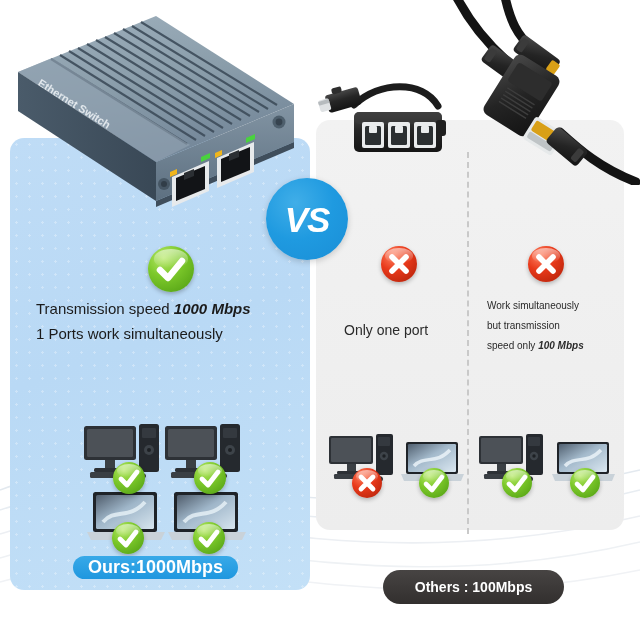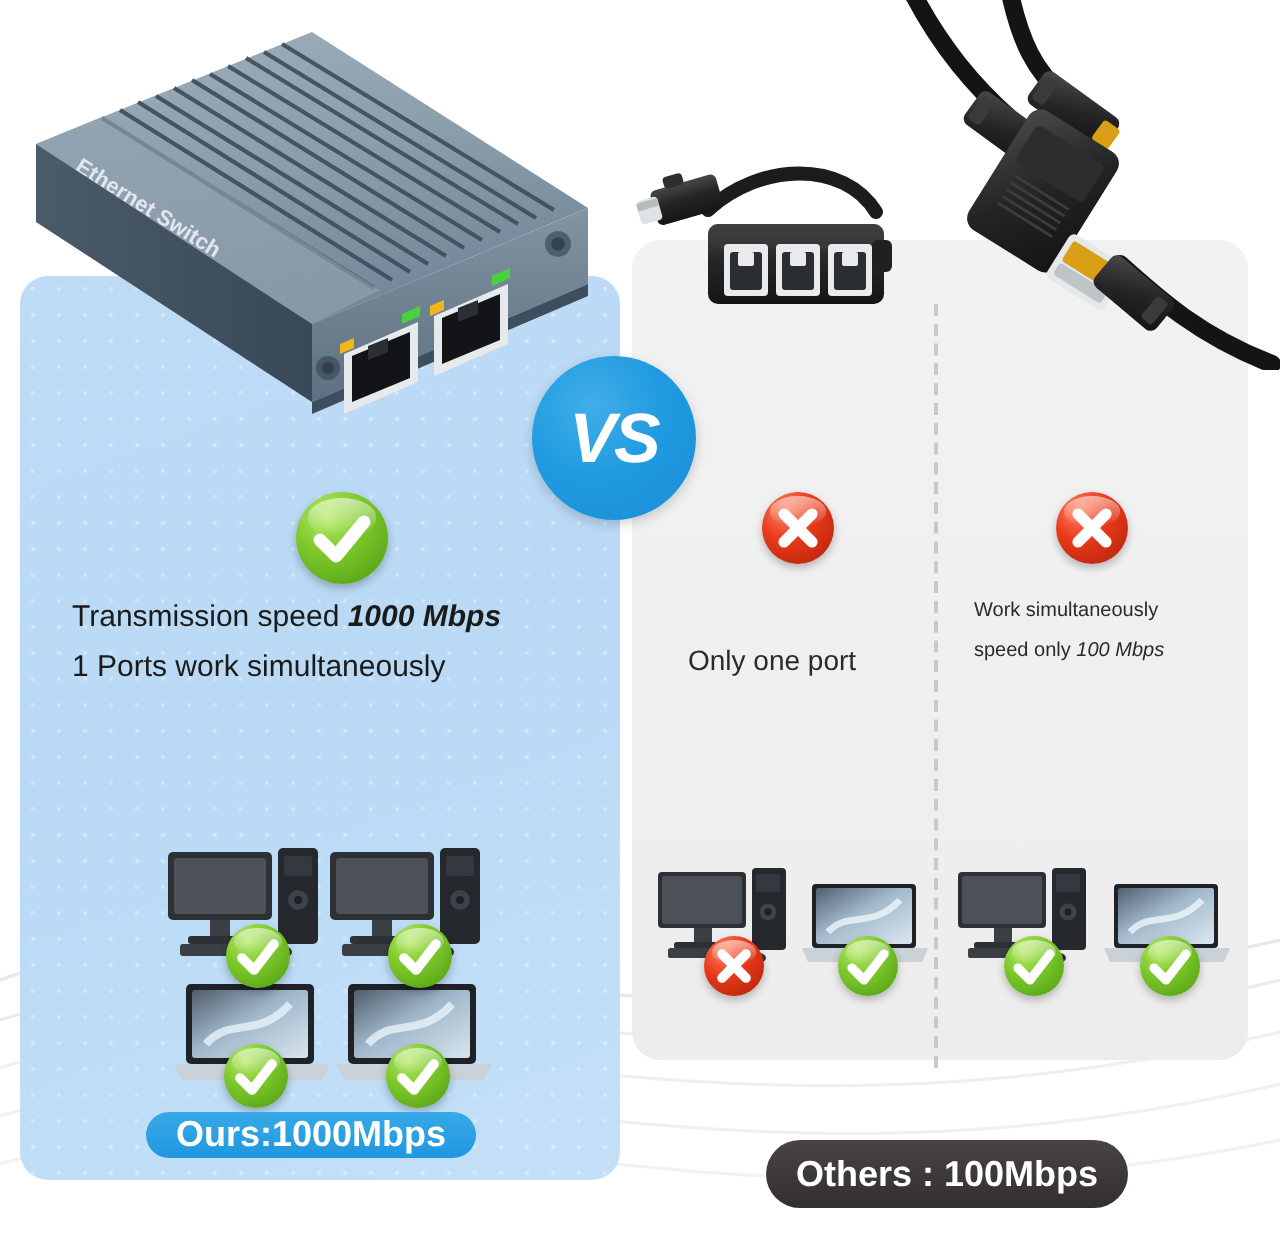--- a/index.html
+++ b/index.html
@@ -75,37 +75,37 @@
   }
   .txt.left b { font-weight:bold; font-style:italic; }
   .txt.mid {
     left:344px; top:296px; width:120px;
     font-size:14px; line-height:20px; color:#2a2a2a;margin-top:24px;
   }
   .txt.right {
     left:487px; top:296px; width:140px;
     font-size:10px; line-height:20px; color:#2a2a2a;
   }
-  .txt.mid b, .txt.right b { font-weight:normal; font-style:italic; }
+  .txt.mid b, .txt.right b { font-weight:bold; font-style:italic; }
 
   
   .pill {
     position:absolute; display:flex; align-items:center; justify-content:center;
     border-radius:18px; color:#fff; font-weight:bold; white-space:nowrap;
     z-index:45;
   }
   .pill-ours {
     left:73px; top:556px; width:165px; height:23px;
     background:linear-gradient(180deg,#38a9e8 0%,#1f97df 100%);
     font-size:18px;
   }
   .pill-others {
     left:383px; top:570px; width:181px; height:34px;
     background:linear-gradient(180deg,#474443 0%,#322f2e 100%);
-    font-size:18px;
+    font-size:14px;
   }
 
   
   .dev { position:absolute; }
 
   
   .product { position:absolute; }
 </style>
 </head>
 <body>
@@ -299,20 +299,21 @@
     </div>
     <div>1 Ports work simultaneously</div>
   </div>
 
   <div class="txt mid">
     <div>Only one port</div>
   </div>
 
   <div class="txt right">
     <div>Work simultaneously</div>
+    <div>but transmission</div>
     <div>
       <span>speed only </span><b>100 Mbps</b>
     </div>
   </div>
 
   <svg class="dev" style="left:82px; top:424px; width:82px; height:62px;" viewBox="0 0 82 62">
     <rect x="2" y="2" width="52" height="34" rx="2.5" fill="#2d3136"></rect>
     <rect x="5" y="5" width="46" height="28" rx="1.5" fill="#4c5157"></rect>
     <rect x="23" y="36" width="10" height="8" fill="#3a3f44"></rect>
     <rect x="12" y="44" width="32" height="4" rx="1.6" fill="#2d3136"></rect>

